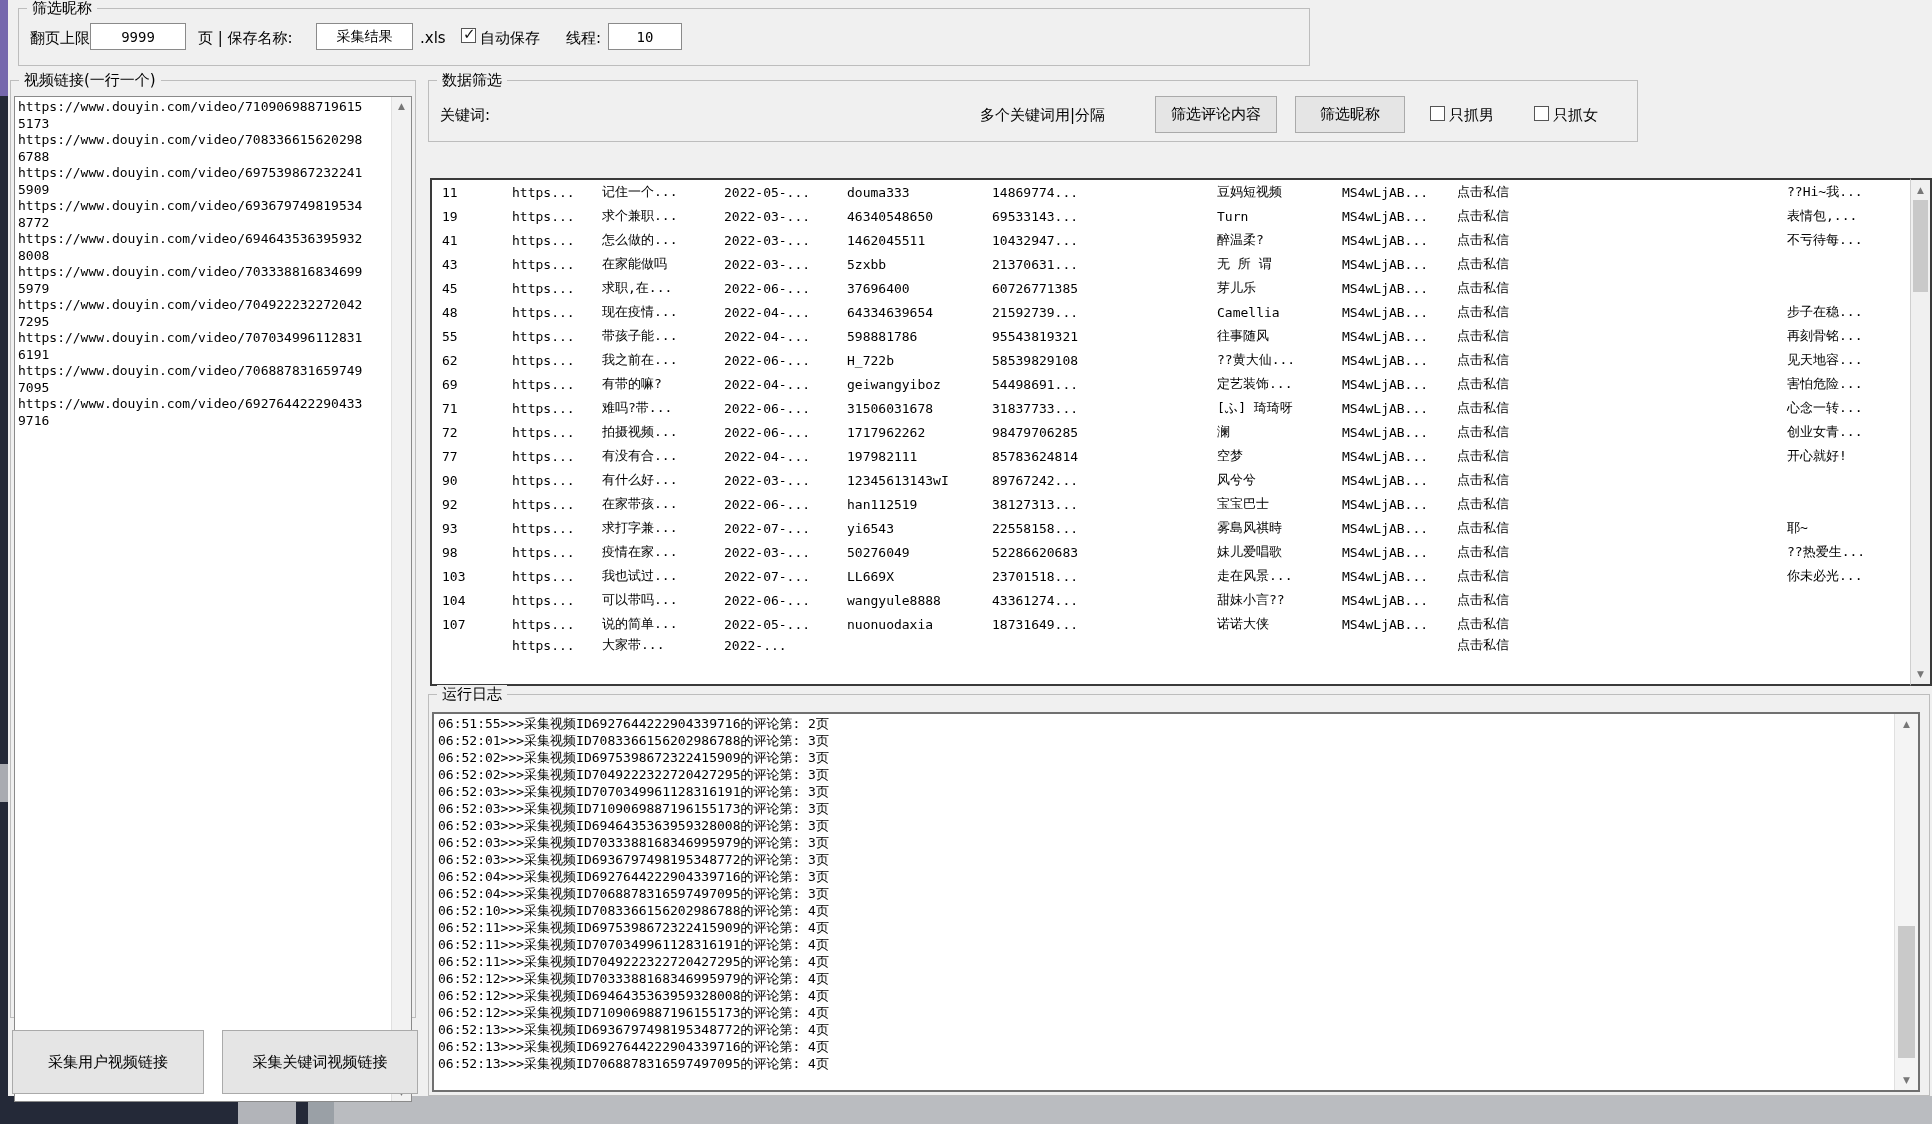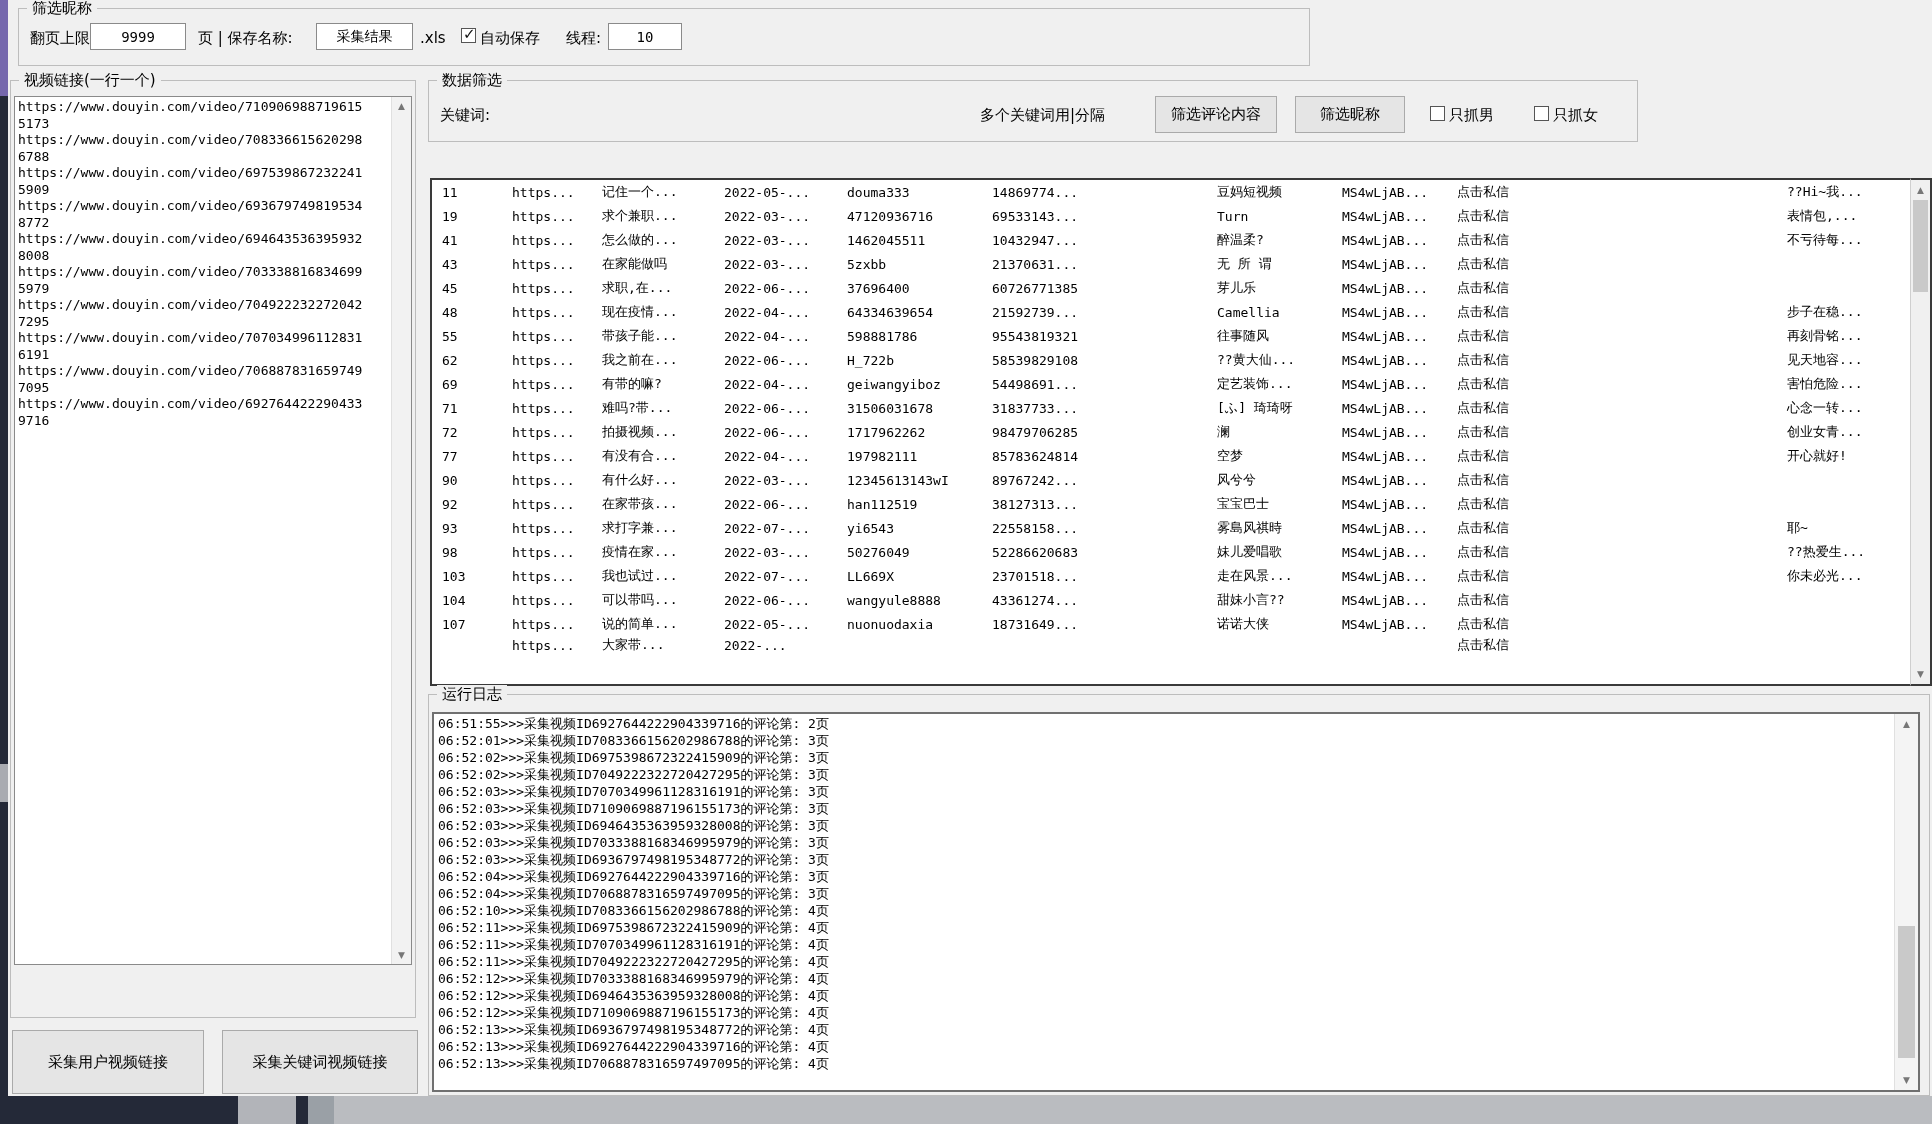--- a/index.html
+++ b/index.html
@@ -28,21 +28,21 @@
            display:flex;align-items:center;justify-content:center;font-size:15px;
            box-shadow:1px 2px 2px rgba(0,0,0,.28);cursor:default;white-space:nowrap}
   .flat-btn{box-shadow:none;border-color:#aaa}
   .btn-row{position:absolute;display:flex;gap:11px}
   .btn-row .win-btn{position:static}
   .checkbox{position:absolute;width:15px;height:15px;background:#fff;border:1px solid #555;
             box-sizing:border-box}
   .checkbox.checked::after{content:"\2713";position:absolute;left:1px;top:-4px;
             font-size:15px;font-weight:bold;color:#111}
   
-  .links-box{left:6px;top:96px;width:398px;height:869px;background:#fff;
+  .links-box{left:6px;top:96px;width:398px;height:1006px;background:#fff;
              border:1px solid #8a8a8a;box-sizing:border-box}
   .links-text{position:absolute;left:3px;top:2px;width:352px;font-size:13px;line-height:16.5px;
               font-family:"DejaVu Sans Mono","DejaVu Sans",monospace;white-space:pre-wrap;
               word-break:break-all}
   .vtrack{position:absolute;right:0;top:0;bottom:0;width:19px;background:#f2f2f2;
           border-left:1px solid #e0e0e0}
   .varrow{position:absolute;left:0;width:100%;height:18px;display:flex;align-items:center;
           justify-content:center;font-size:9px;color:#777}
   .vthumb{position:absolute;left:2px;width:15px;background:#c9c9c9}
   
@@ -141,21 +141,21 @@
           <div class="td" style="width: 120px;">点击私信</div>
           <div class="td" style="width: 75px;"></div>
           <div class="td" style="width: 135px;"></div>
           <div class="td" style="width: 130px;">??Hi~我...</div>
         </div>
         <div class="tr">
           <div class="td" style="width: 70px;">19</div>
           <div class="td" style="width: 90px;">https...</div>
           <div class="td" style="width: 122px;">求个兼职...</div>
           <div class="td" style="width: 123px;">2022-03-...</div>
-          <div class="td" style="width: 145px;">47120936716</div>
+          <div class="td" style="width: 145px;">46340548650</div>
           <div class="td" style="width: 120px;">69533143...</div>
           <div class="td" style="width: 105px;"></div>
           <div class="td" style="width: 125px;">Turn</div>
           <div class="td" style="width: 115px;">MS4wLjAB...</div>
           <div class="td" style="width: 120px;">点击私信</div>
           <div class="td" style="width: 75px;"></div>
           <div class="td" style="width: 135px;"></div>
           <div class="td" style="width: 130px;">表情包,...</div>
         </div>
         <div class="tr">

